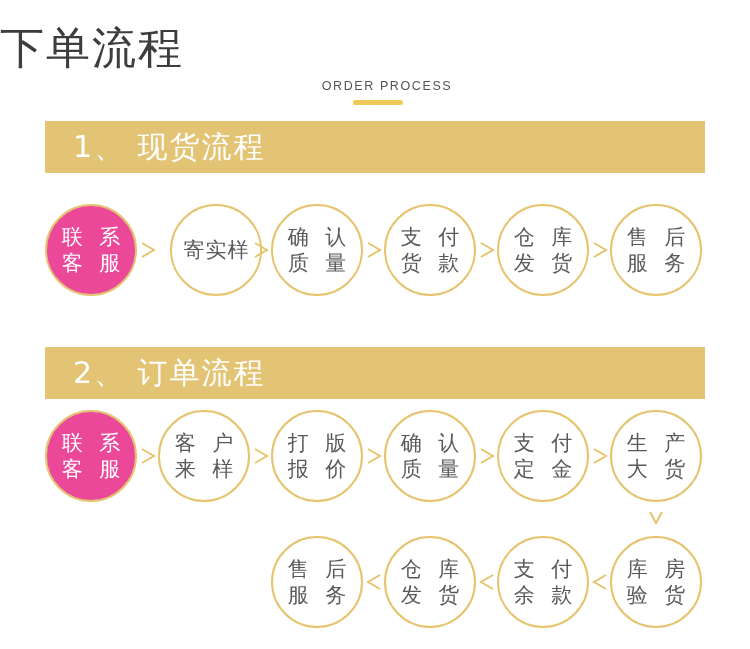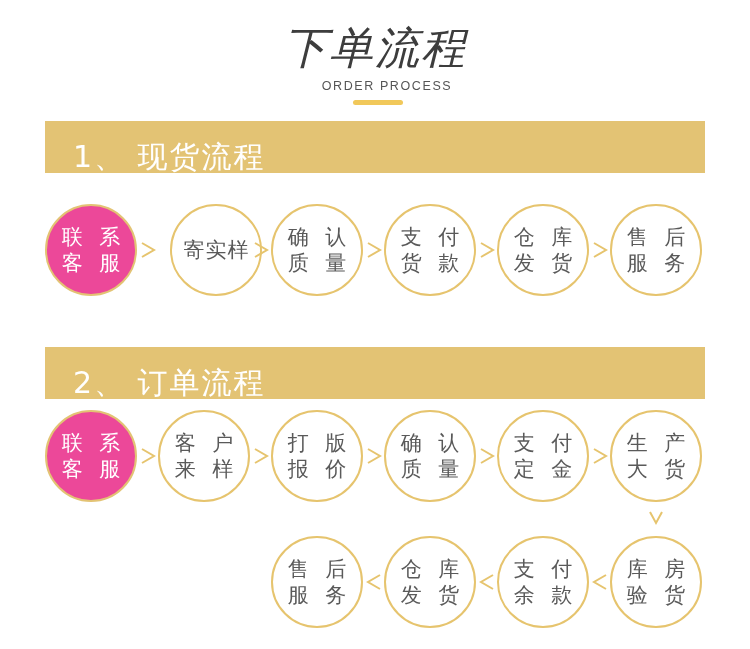--- a/index.html
+++ b/index.html
@@ -1,38 +1,38 @@
 <!DOCTYPE html>
 <html><head>
 <meta charset="utf-8">
 <style>
   * { margin: 0; padding: 0; box-sizing: border-box; }
   html, body { width: 750px; height: 649px; background: #ffffff; overflow: hidden; }
   body { position: relative; font-family: "DejaVu Sans", "Liberation Sans", sans-serif; color: #555555; }
 
   .title {
     position: absolute; left: 0; width: 750px; top: 22px;
-    text-align: center; font-size: 44px; color: #3d3d3d; letter-spacing: 2px; line-height: 52px; font-style: italic;
+    font-size: 44px; color: #3d3d3d; letter-spacing: 2px; line-height: 52px;
   }
   .subtitle {
     position: absolute; left: 0; width: 750px; top: 79px;
     text-align: center; font-family: "Liberation Sans", sans-serif; font-size: 12.5px;
     color: #555555; letter-spacing: 1.6px; margin-left: 12px;
   }
   .underline {
     position: absolute; left: 353px; top: 100px; width: 50px; height: 5px;
     border-radius: 3px; background: #f1c85a;
   }
 
   .section-bar {
     position: absolute; left: 45px; width: 660px; height: 52px;
     background: #e3c374;
   }
   .section-bar span {
-    position: absolute; left: 28px; top: 16px;
+    position: absolute; left: 28px; top: 6px;
     font-size: 30px; line-height: 40px; color: #ffffff; letter-spacing: 2px;
   }
 
   .circle {
     position: absolute; width: 92px; height: 92px; border-radius: 50%;
     border: 2px solid #e6c46e; background: #ffffff;
     display: flex; flex-direction: column; align-items: center; justify-content: center;
     color: #5a5a5a; font-size: 21px; line-height: 26px; letter-spacing: 5px;
   }
   .circle span { display: block; text-align: center; padding-left: 5px; white-space: nowrap; }

